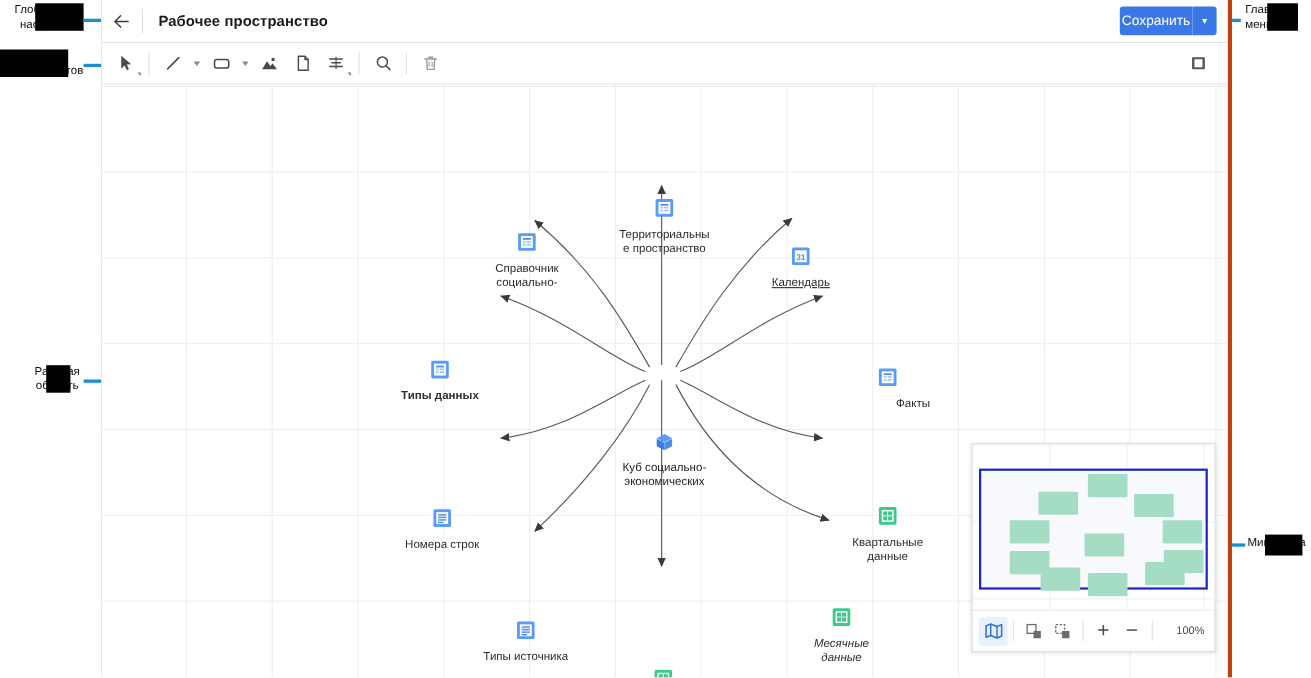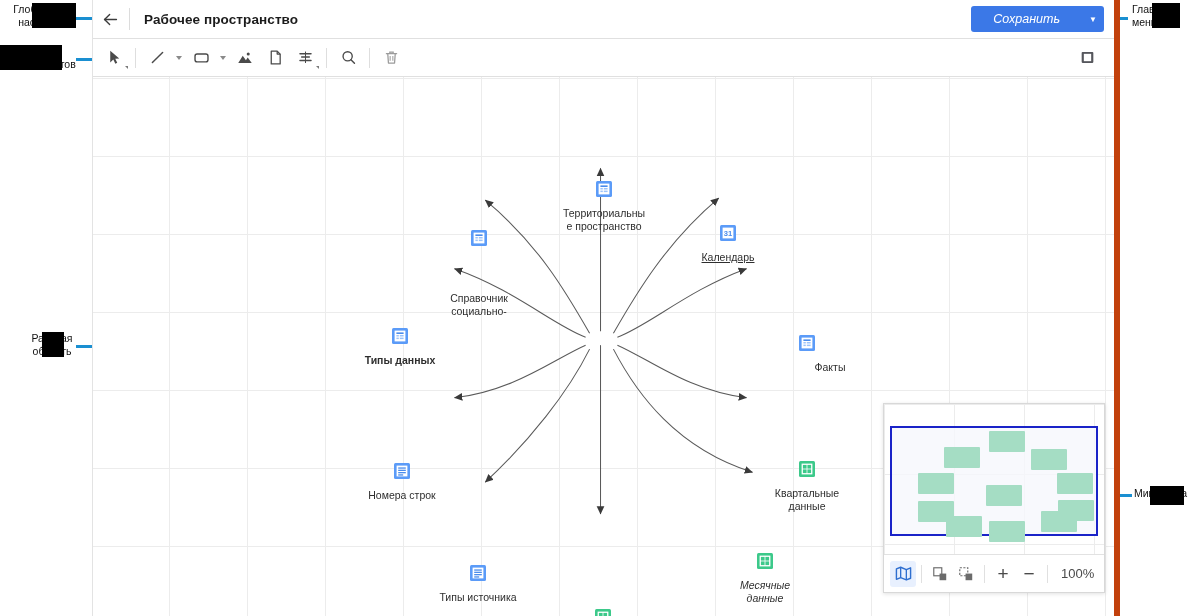--- a/index.html
+++ b/index.html
@@ -11,21 +11,21 @@
     overflow: hidden;
   }
   #root { position: relative; width: 1192px; height: 616px; }
 
   
   .app {
     position: absolute;
     left: 92px; top: 0; width: 1028px; height: 616px;
     background: #fff;
     border-left: 1px solid #e3e3e3;
-    border-right: 6px solid #c2410c;
+    border-right: 4px solid #c2410c;
   }
 
   
   .header {
     position: relative;
     height: 39px;
     border-bottom: 1px solid #e0e0e0;
     display: flex; align-items: center;
     background: #fff;
   }
@@ -43,23 +43,23 @@
     letter-spacing: .1px; margin-left: 8px;
   }
   .hdr-right {
     margin-left: auto; display: flex; align-items: center;
     padding-right: 10px;
   }
   .save-group { display: flex; align-items: stretch; height: 26px; }
   .save-btn {
     background: #3b78e7; color: #fff; border: none;
     font-family: "Liberation Sans", sans-serif;
-    font-size: 12.5px; padding: 0 22px;
+    font-size: 12.5px; padding: 0 2px;
     border-radius: 3px 0 0 3px; cursor: pointer;
-    display: flex; align-items: center; font-style: italic;
+    display: flex; align-items: center;
   }
   .save-caret {
     background: #3b78e7; color: #fff; border: none;
     border-left: 1px solid #strip; border-left-color: rgba(255,255,255,.35);
     width: 22px; border-radius: 0 3px 3px 0; cursor: pointer;
     display: flex; align-items: center; justify-content: center;
     font-size: 8px;
   }
 
   
@@ -165,22 +165,22 @@
   }
   .mm-btn {
     width: 26px; height: 26px; display: flex;
     align-items: center; justify-content: center;
     cursor: pointer; color: #2f6fd0; border-radius: 3px;
   }
   .mm-btn.active { background: #e8f0fe; }
   .mm-btn.plain { color: #5b5b5b; }
   .mm-sep { width: 1px; height: 18px; background: #e0e0e0; margin: 0 5px; }
   .mm-zoom {
-    font-size: 13px; color: #4a4a4a; margin-left: 8px;
-    min-width: 34px; text-align: left;
+    font-size: 10px; color: #4a4a4a; margin-left: 8px;
+    min-width: 34px; text-align: right;
   }
   .mm-pm {
     font-size: 19px; color: #4a4a4a; line-height: 1;
     width: 26px; height: 26px; display: flex;
     align-items: center; justify-content: center; cursor: pointer;
   }
 
   
   .anno { position: absolute; }
   .anno .atext {
@@ -367,38 +367,49 @@
           <path d="M524,258 C548,216 578,166 630,122"></path>
 
           <path d="M528,262 C560,250 600,214 658,193"></path>
 
           <path d="M528,270 C560,284 600,316 658,323"></path>
 
           <path d="M524,274 C548,320 588,374 664,398"></path>
         </g>
       </svg>
 
+      <div class="node center" style="left:511px;top:315px;">
+        <span class="ico">
+          <svg width="20" height="20" viewBox="0 0 20 20">
+            <path d="M10 2.6 L17 6.3 L10 10 L3 6.3 Z" fill="#5b9bf8"></path>
+            <path d="M3 6.8 L10 10.5 L10 17.4 L3 13.7 Z" fill="#3d7fe0"></path>
+            <path d="M17 6.8 L10 10.5 L10 17.4 L17 13.7 Z" fill="#4a8cec"></path>
+          </svg>
+        </span>
+        <span class="lbl" style="white-space:pre-line;">Куб социально-
+экономических</span>
+      </div>
 
       <div class="node" style="left:511px;top:103px;">
         <span class="ico">
           <svg width="18" height="18" viewBox="0 0 18 18">
             <rect x="1" y="1" width="16" height="16" rx="1.5" fill="#5b9bf8"></rect>
             <rect x="3.6" y="3.6" width="10.8" height="10.8" fill="#ffffff"></rect>
             <rect x="5.4" y="5.4" width="7.2" height="1.6" fill="#4a8cec"></rect>
             <rect x="5.4" y="8" width="2.4" height="1.5" fill="#9cc3fb"></rect>
             <rect x="8.8" y="8" width="3.8" height="1.5" fill="#9cc3fb"></rect>
             <rect x="5.4" y="10.6" width="2.4" height="1.5" fill="#9cc3fb"></rect>
             <rect x="8.8" y="10.6" width="3.8" height="1.5" fill="#9cc3fb"></rect>
           </svg>
         </span>
         <span class="lbl" style="white-space:pre-line;">Территориальны
 е пространство</span>
       </div>
 
-      <div class="node" style="left:386px;top:152px;gap:36px;">
+      <div class="node" style="left:386px;top:134px;">
         <span class="ico">
           <svg width="18" height="18" viewBox="0 0 18 18">
             <rect x="1" y="1" width="16" height="16" rx="1.5" fill="#5b9bf8"></rect>
             <rect x="3.6" y="3.6" width="10.8" height="10.8" fill="#ffffff"></rect>
             <rect x="5.4" y="5.4" width="7.2" height="1.6" fill="#4a8cec"></rect>
             <rect x="5.4" y="8" width="2.4" height="1.5" fill="#9cc3fb"></rect>
             <rect x="8.8" y="8" width="3.8" height="1.5" fill="#9cc3fb"></rect>
             <rect x="5.4" y="10.6" width="2.4" height="1.5" fill="#9cc3fb"></rect>
             <rect x="8.8" y="10.6" width="3.8" height="1.5" fill="#9cc3fb"></rect>
           </svg>

